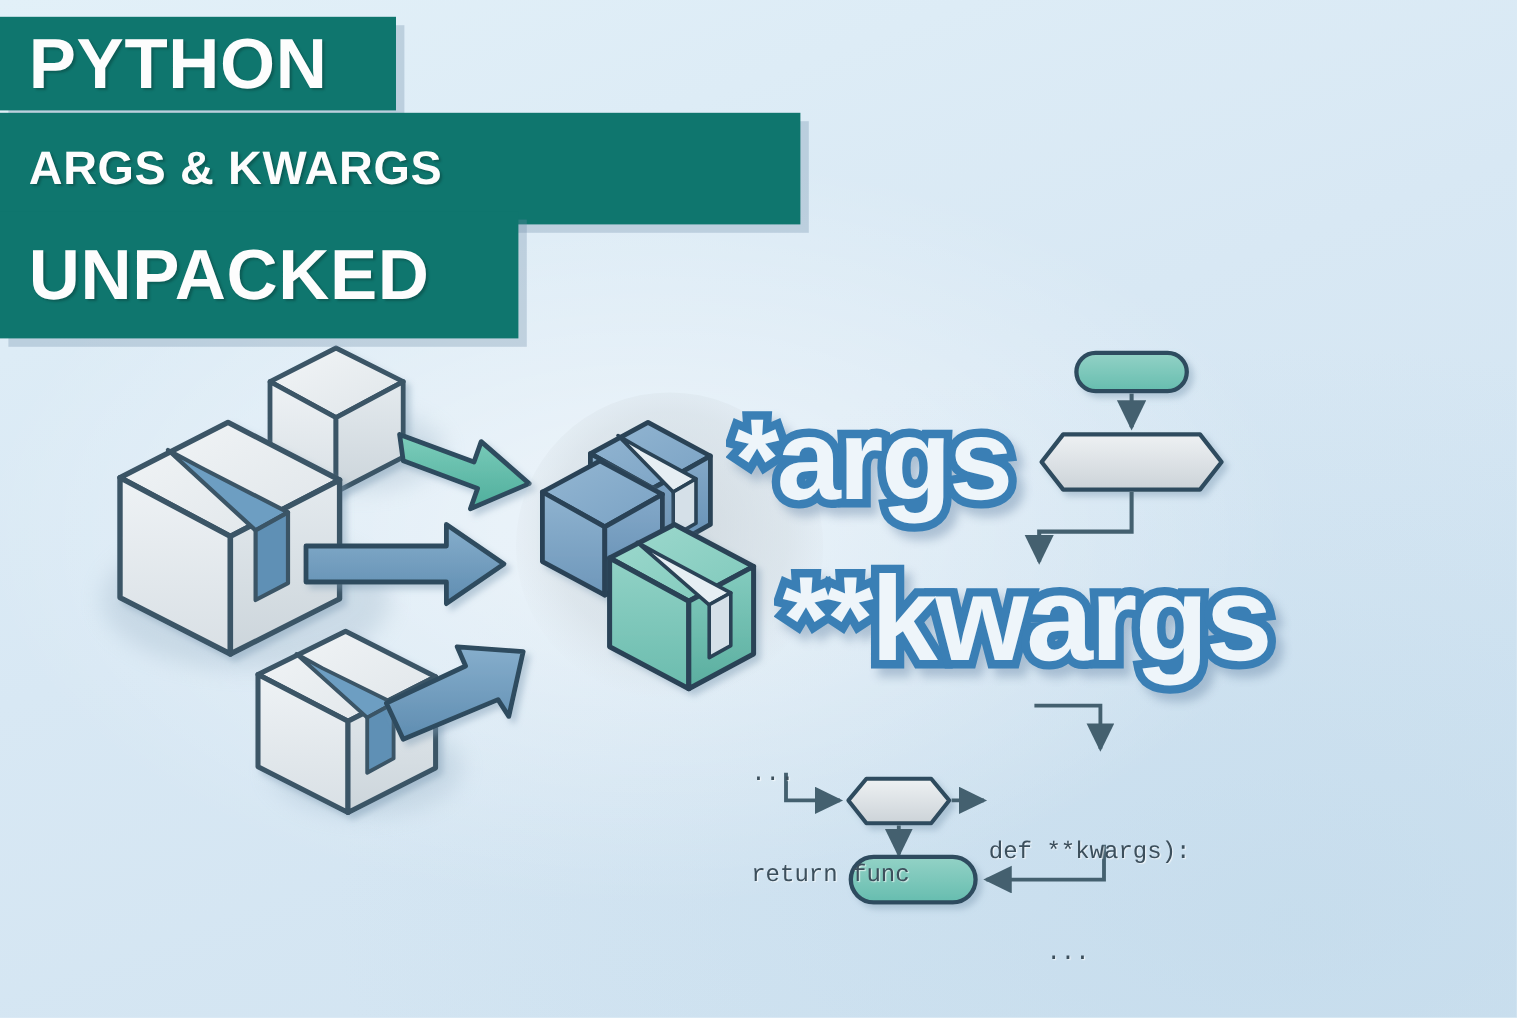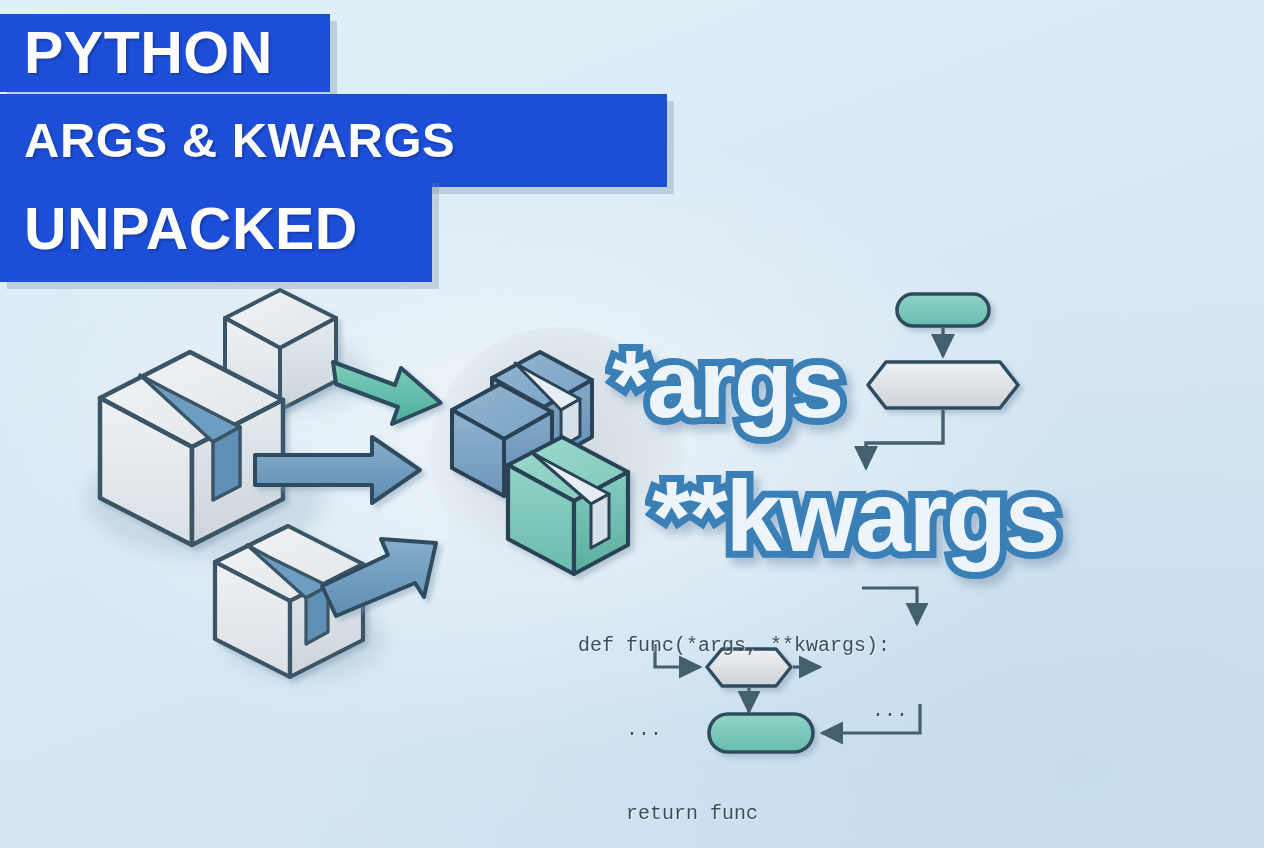--- a/index.html
+++ b/index.html
@@ -25,32 +25,32 @@
     background:
       radial-gradient(ellipse 70% 60% at 42% 52%, rgba(255,255,255,0.55) 0%, rgba(255,255,255,0) 62%),
       radial-gradient(ellipse 90% 80% at 85% 90%, rgba(186,213,232,0.45) 0%, rgba(186,213,232,0) 70%),
       linear-gradient(160deg, #e2f0f8 0%, #d8e8f4 45%, #cfe2f0 100%);
     pointer-events: none;
   }
 
   
   .title-band {
     position: absolute;
-    background: #1d4ed8;
+    background: #0f766e;
     box-shadow: 7px 7px 0 rgba(110,140,165,0.30);
     display: flex;
     align-items: center;
     color: #fdfdfd;
     font-weight: 700;
     letter-spacing: 0.5px;
     white-space: nowrap;
     text-shadow: 2px 2px 2px rgba(0,0,0,0.22);
   }
   #band-1 { left: 0; top: 14px;  width: 330px; height: 78px;  font-size: 59px; }
-  #band-2 { left: 0; top: 94px;  width: 667px; height: 93px;  font-size: 49px; }
+  #band-2 { left: 0; top: 94px;  width: 667px; height: 93px;  font-size: 39px; }
   #band-3 { left: 0; top: 176px; width: 432px; height: 106px;  font-size: 59px; }
   .title-band > span {
     padding-left: 24px;
     line-height: 1;
   }
 
   
   #art {
     position: absolute;
     left: 0;
@@ -283,23 +283,23 @@
     <span>ARGS &amp; KWARGS</span>
   </div>
   <div class="title-band" id="band-3">
     <span>UNPACKED</span>
   </div>
 
   <div class="wordart" id="word-kwargs">**kwargs</div>
   <div class="wordart" id="word-args">*args</div>
 
   <div class="code" id="code-1">
-    <div>def func(*args, **kwargs):</div>
     <div>    ...</div>
     <div>    return func</div>
   </div>
 
   <div class="code" id="code-2">
+    <div>def **kwargs):</div>
     <div>    ...</div>
     
   </div>
 
 </div>
 
 </body></html>

